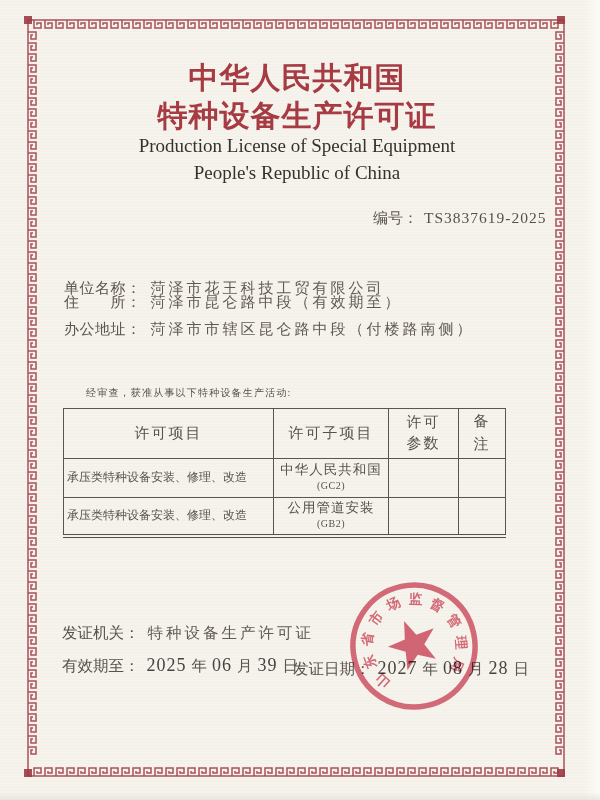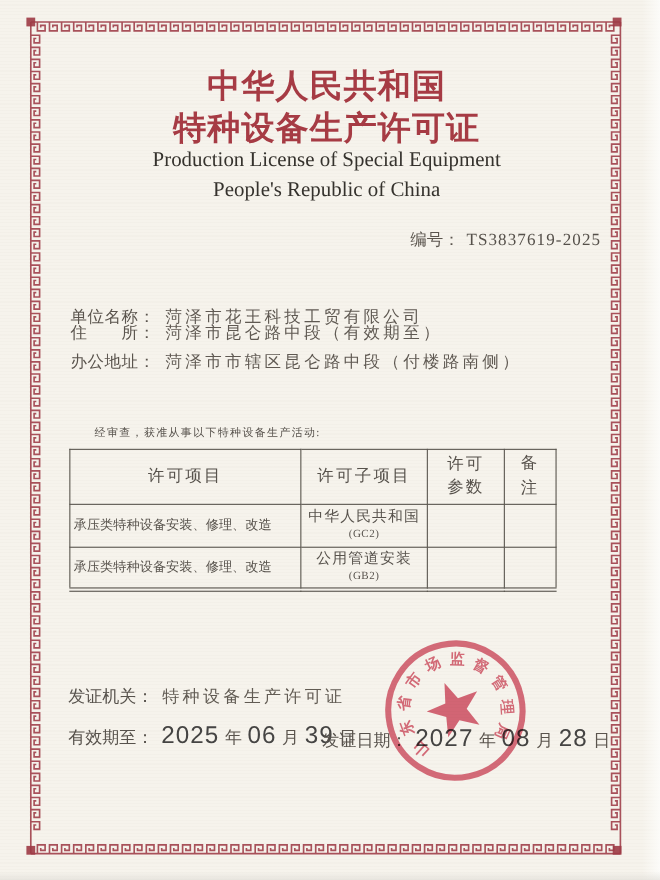--- a/index.html
+++ b/index.html
@@ -48,22 +48,22 @@
   .wrap3{display:inline-block; width:50px; line-height:1.45; word-break:break-all; text-align:center;}
   .wrap1{display:inline-block; width:17px; line-height:1.55; word-break:break-all; text-align:right;}
 
   .issuer{top:623px; left:62px; font-size:15.5px; white-space:nowrap;}
   .issuer .lab{color:#57524c;}
   .issuer .val{color:#615b53; letter-spacing:3px; margin-left:8px;}
 
   .dateline{font-size:15.5px; white-space:nowrap;}
   .valid{top:655px; left:62px;}
   .issued{top:658px; left:293px;}
-  .dateline .num{font-family:Liberation Sans, sans-serif;
-    font-size:22px; color:#454443; letter-spacing:1px; margin:0 5px;}
+  .dateline .num{font-family:Liberation Serif, serif;
+    font-size:18px; color:#454443; letter-spacing:1px; margin:0 5px;}
   .dateline .unit{color:#5a544d;}
   .dateline .lab{color:#57524c; margin-right:2px;}
 
   .seal-svg{left:324px; top:556px; mix-blend-mode:multiply; opacity:.93;}
 </style>
 </head>
 <body>
 
 <div class="page">
 

